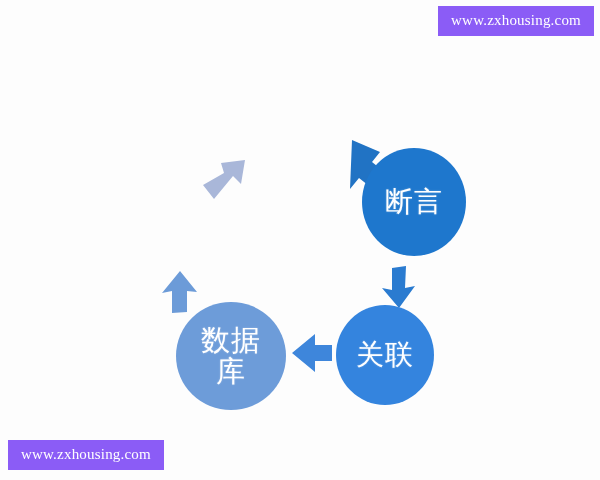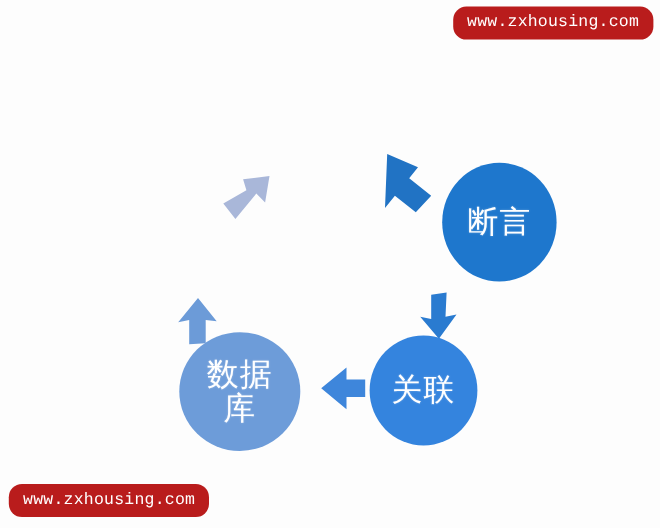--- a/index.html
+++ b/index.html
@@ -40,55 +40,54 @@
     line-height: 1.08;
     letter-spacing: 1px;
     text-shadow: 0 0 2px rgba(255,255,255,0.35);
     white-space: pre-line;
     user-select: none;
   }
 
   #node-0 { left: 238px; top: 50px;  width: 108px; height: 108px; background: #1668AF; }
   #node-0 .node-label { font-size: 29px; }
 
-  #node-1 { left: 402px; top: 148px; width: 104px; height: 108px; background: #1E77CD; }
+  #node-1 { left: 362px; top: 148px; width: 104px; height: 108px; background: #1E77CD; }
   #node-1 .node-label { font-size: 28px; }
 
   #node-2 { left: 336px; top: 305px; width: 98px;  height: 100px; background: #3484DE; }
   #node-2 .node-label { font-size: 28px; }
 
-  #node-3 { left: 163px; top: 302px; width: 110px; height: 108px; background: #6D9CD9; }
+  #node-3 { left: 176px; top: 302px; width: 110px; height: 108px; background: #6D9CD9; }
   #node-3 .node-label { font-size: 29px; }
 
   #node-4 { left: 106px; top: 150px; width: 108px; height: 108px; background: #A5B4D6; }
   #node-4 .node-label { font-size: 29px; }
 
   
   #arrow-layer {
     position: absolute;
     left: 0;
     top: 0;
     width: 600px;
     height: 480px;
     pointer-events: none;
   }
 
   
   .watermark {
     position: absolute;
-    background: #b91c1c;
+    background: #8b5cf6;
     color: #ffffff;
     font-size: 15px;
-    font-family: Liberation Mono, monospace;
+    font-family: Liberation Serif, serif;
     letter-spacing: 0.2px;
     display: flex;
     align-items: center;
     justify-content: center;
     white-space: nowrap;
-    border-radius: 12px;
   }
   #watermark-top {
     right: 6px;
     top: 6px;
     padding: 6px 13px 7px 13px;
   }
   #watermark-bottom {
     left: 8px;
     bottom: 10px;
     padding: 6px 13px 7px 13px;

